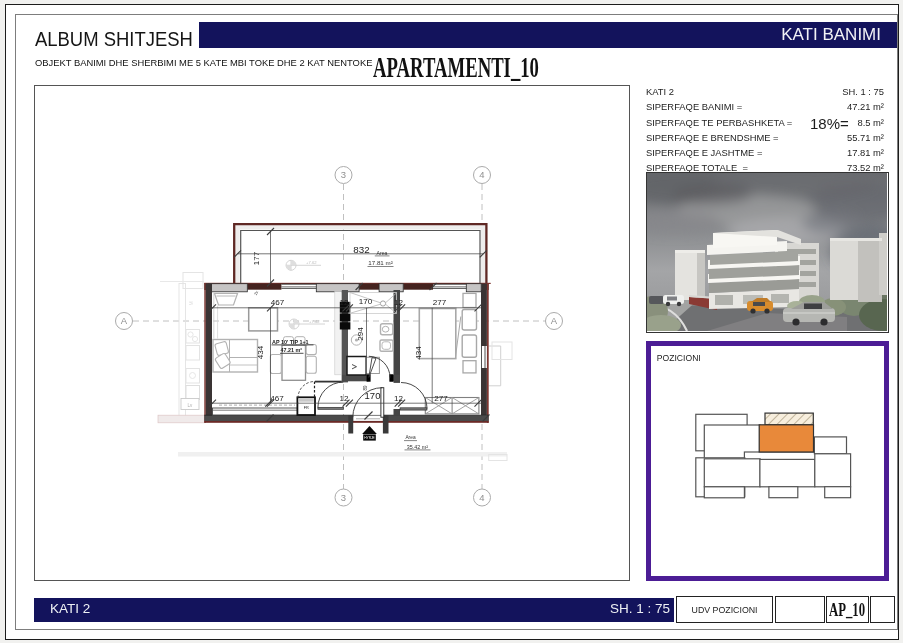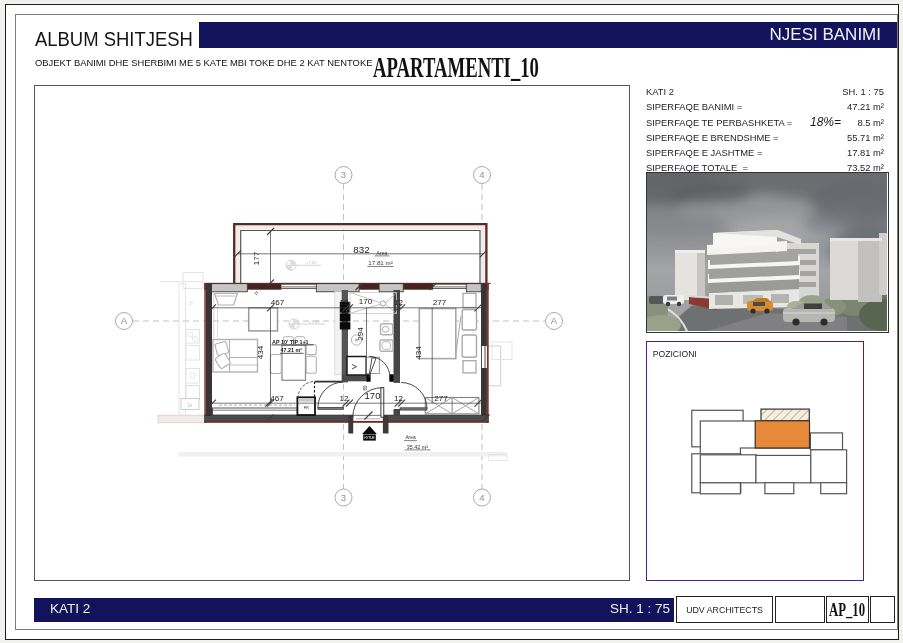--- a/index.html
+++ b/index.html
@@ -10,35 +10,35 @@
 <body>
 
 <div class="abs" style="left:5px;top:4px;width:894px;height:636px;border:1.5px solid #1c1c1c;background:#fff;box-sizing:border-box;"></div>
 
 <div class="abs" style="left:14.5px;top:13.5px;width:883px;height:616px;border:1px solid #7d7d7d;background:#fff;box-sizing:border-box;"></div>
 
 <div class="abs" style="left:35px;top:26.5px;font-size:20.5px;color:#151515;transform:scaleX(0.9);transform-origin:0 0;white-space:nowrap;">ALBUM SHITJESH</div>
 
 <div class="abs" style="left:199px;top:22px;width:698px;height:26px;background:#13135c;"></div>
 
-<div class="abs" style="left:199px;top:25px;width:682px;text-align:right;font-size:17px;color:#f2f2f6;">NJESI BANIMI</div>
+<div class="abs" style="left:199px;top:25px;width:682px;text-align:right;font-size:17px;color:#f2f2f6;">KATI BANIMI</div>
 
 <div class="abs" style="left:35px;top:56.5px;font-size:9.4px;color:#111;">OBJEKT BANIMI DHE SHERBIMI ME 5 KATE MBI TOKE DHE 2 KAT NENTOKE</div>
 
 <div class="abs" style="left:373px;top:53px;line-height:29px;font-family:'Liberation Serif',serif;font-weight:bold;font-size:29px;color:#111;transform:scaleX(0.645);transform-origin:0 0;white-space:nowrap;">APARTAMENTI_10</div>
 
 <div class="abs" style="left:34px;top:84.5px;width:596px;height:496px;border:1px solid #555;box-sizing:border-box;background:#fff;"></div>
 
 <div class="abs" style="left:646px;top:84px;font-size:9.4px;color:#1d1d1d;line-height:15.3px;">
 KATI 2<br>SIPERFAQE BANIMI =<br>SIPERFAQE TE PERBASHKETA =<br>SIPERFAQE E BRENDSHME =<br>SIPERFAQE E JASHTME =<br>SIPERFAQE TOTALE&nbsp; =
 </div>
 <div class="abs" style="left:700px;top:84px;width:184px;text-align:right;font-size:9.4px;color:#1d1d1d;line-height:15.3px;">
 SH. 1 : 75<br>47.21 m²<br>8.5 m²<br>55.71 m²<br>17.81 m²<br>73.52 m²
 </div>
-<div class="abs" style="left:810px;top:114.6px;font-size:12px;color:#1d1d1d;font-style:italic;">18%=</div>
+<div class="abs" style="left:810px;top:114.6px;font-size:15px;color:#1d1d1d;">18%=</div>
 
 <div class="abs" style="left:645.8px;top:171.7px;width:243px;height:161px;border:1.5px solid #333;box-sizing:border-box;overflow:hidden;">
 <svg width="240" height="158" viewBox="0 0 240 158">
 <defs>
 <filter id="blur6" x="-20%" y="-20%" width="140%" height="140%">
           <feGaussianBlur stdDeviation="6"></feGaussianBlur>
         </filter>
 <linearGradient id="sky" x1="0" y1="0" x2="0" y2="1">
 <stop offset="0" stop-color="#686a6e"></stop>
           <stop offset="0.35" stop-color="#888a8d"></stop>
@@ -122,21 +122,21 @@
 
 <rect x="136" y="135" width="52" height="14" rx="4" fill="#b6b7b3"></rect>
 <polygon points="144,136 157,129 177,129 186,136" fill="#9d9e9a"></polygon>
 <rect x="157" y="130.5" width="18" height="5.5" fill="#3e3f41"></rect>
 <circle cx="149" cy="149" r="3.6" fill="#2c2c2e"></circle>
       <circle cx="177" cy="149" r="3.6" fill="#2c2c2e"></circle>
 <rect x="136" y="139" width="52" height="2" fill="#cfcfcc" opacity="0.7"></rect>
 </svg>
 </div>
 
-<div class="abs" style="left:645.8px;top:341px;width:218px;height:240px;border:1px solid #4c1d95;box-sizing:border-box;background:#fff;">
+<div class="abs" style="left:645.8px;top:341px;width:243px;height:240px;border:5px solid #4c1d95;box-sizing:border-box;background:#fff;">
 <div class="abs" style="left:6px;top:7px;font-size:8.6px;color:#222;">POZICIONI</div>
 <svg class="abs" style="left:0;top:0;" width="241" height="238" viewBox="0 0 241 238">
 <defs>
 <pattern id="hatch" width="6" height="6" patternTransform="rotate(45)" patternUnits="userSpaceOnUse">
 <rect width="6" height="6" fill="#f7eedd"></rect>
 <line x1="0" y1="0" x2="0" y2="6" stroke="#8a7a5a" stroke-width="1"></line>
 </pattern>
 </defs>
 <g stroke="#555" stroke-width="1.2" fill="#fff">
 
@@ -158,21 +158,21 @@
 
 <rect x="108.2" y="78.8" width="54.3" height="27.2" fill="#e8893a" stroke="#333" stroke-width="1.2"></rect>
 </svg>
 </div>
 
 <div class="abs" style="left:33.7px;top:597.8px;width:640px;height:24.4px;background:#13135c;"></div>
 <div class="abs" style="left:50px;top:601px;font-size:13.5px;color:#eef0f4;">KATI 2</div>
 <div class="abs" style="left:400px;top:601px;width:270px;text-align:right;font-size:13.5px;color:#eef0f4;">SH. 1 : 75</div>
 
 <div class="abs" style="left:676.1px;top:596.2px;width:96.9px;height:26.8px;border:1.2px solid #222;box-sizing:border-box;background:#fff;"></div>
-<div class="abs" style="left:676.1px;top:604.5px;width:96.9px;text-align:center;font-size:8.8px;color:#222;">UDV ARCHITECTS</div>
+<div class="abs" style="left:676.1px;top:604.5px;width:96.9px;text-align:center;font-size:8.8px;color:#222;">UDV POZICIONI</div>
 <div class="abs" style="left:775.2px;top:596.2px;width:49.8px;height:26.8px;border:1.2px solid #222;box-sizing:border-box;background:#fff;"></div>
 <div class="abs" style="left:826px;top:596.2px;width:42.5px;height:26.8px;border:1.2px solid #222;box-sizing:border-box;background:#fff;"></div>
 <div class="abs" style="left:828.5px;top:599px;line-height:22px;font-family:'Liberation Serif',serif;font-weight:bold;font-size:19px;color:#111;transform:scaleX(0.67);transform-origin:0 0;white-space:nowrap;">AP_10</div>
 <div class="abs" style="left:870.4px;top:596.2px;width:24.5px;height:26.8px;border:1.2px solid #222;box-sizing:border-box;background:#fff;"></div>
 
 <svg class="abs" style="left:34px;top:84.5px;" width="596" height="496" viewBox="34 84.5 596 496">
 <g font-family="Liberation Sans, sans-serif">
 
 <line x1="343.5" y1="183.5" x2="343.5" y2="488.5" stroke="#b0b0b0" stroke-width="0.8" stroke-dasharray="6 4"></line>
 

